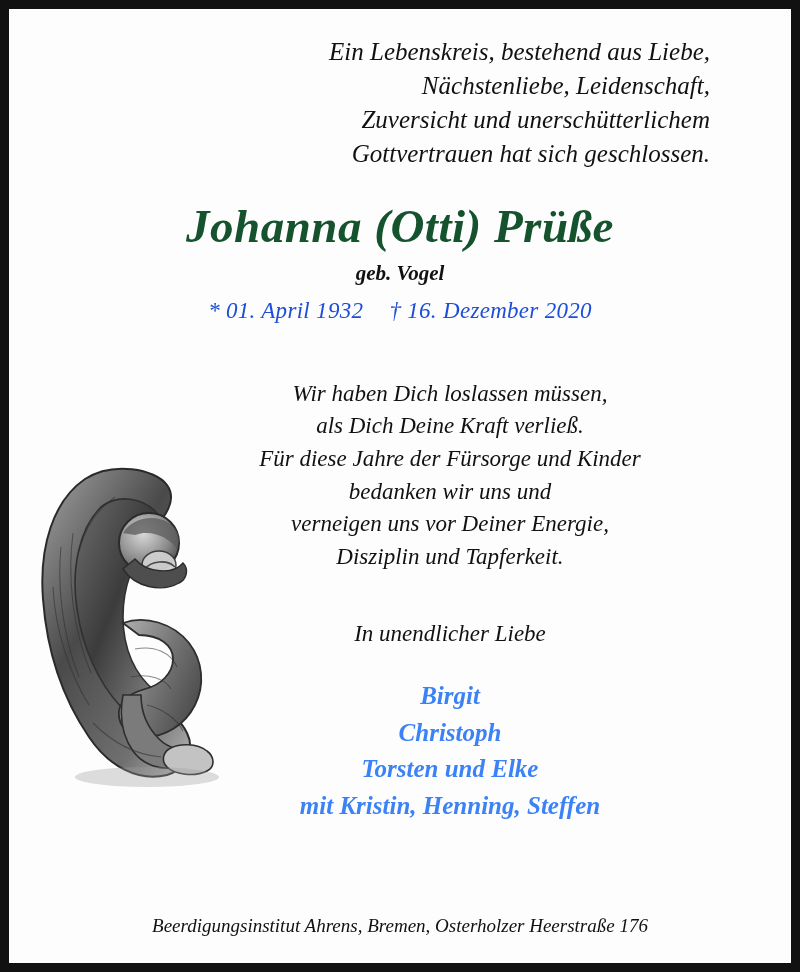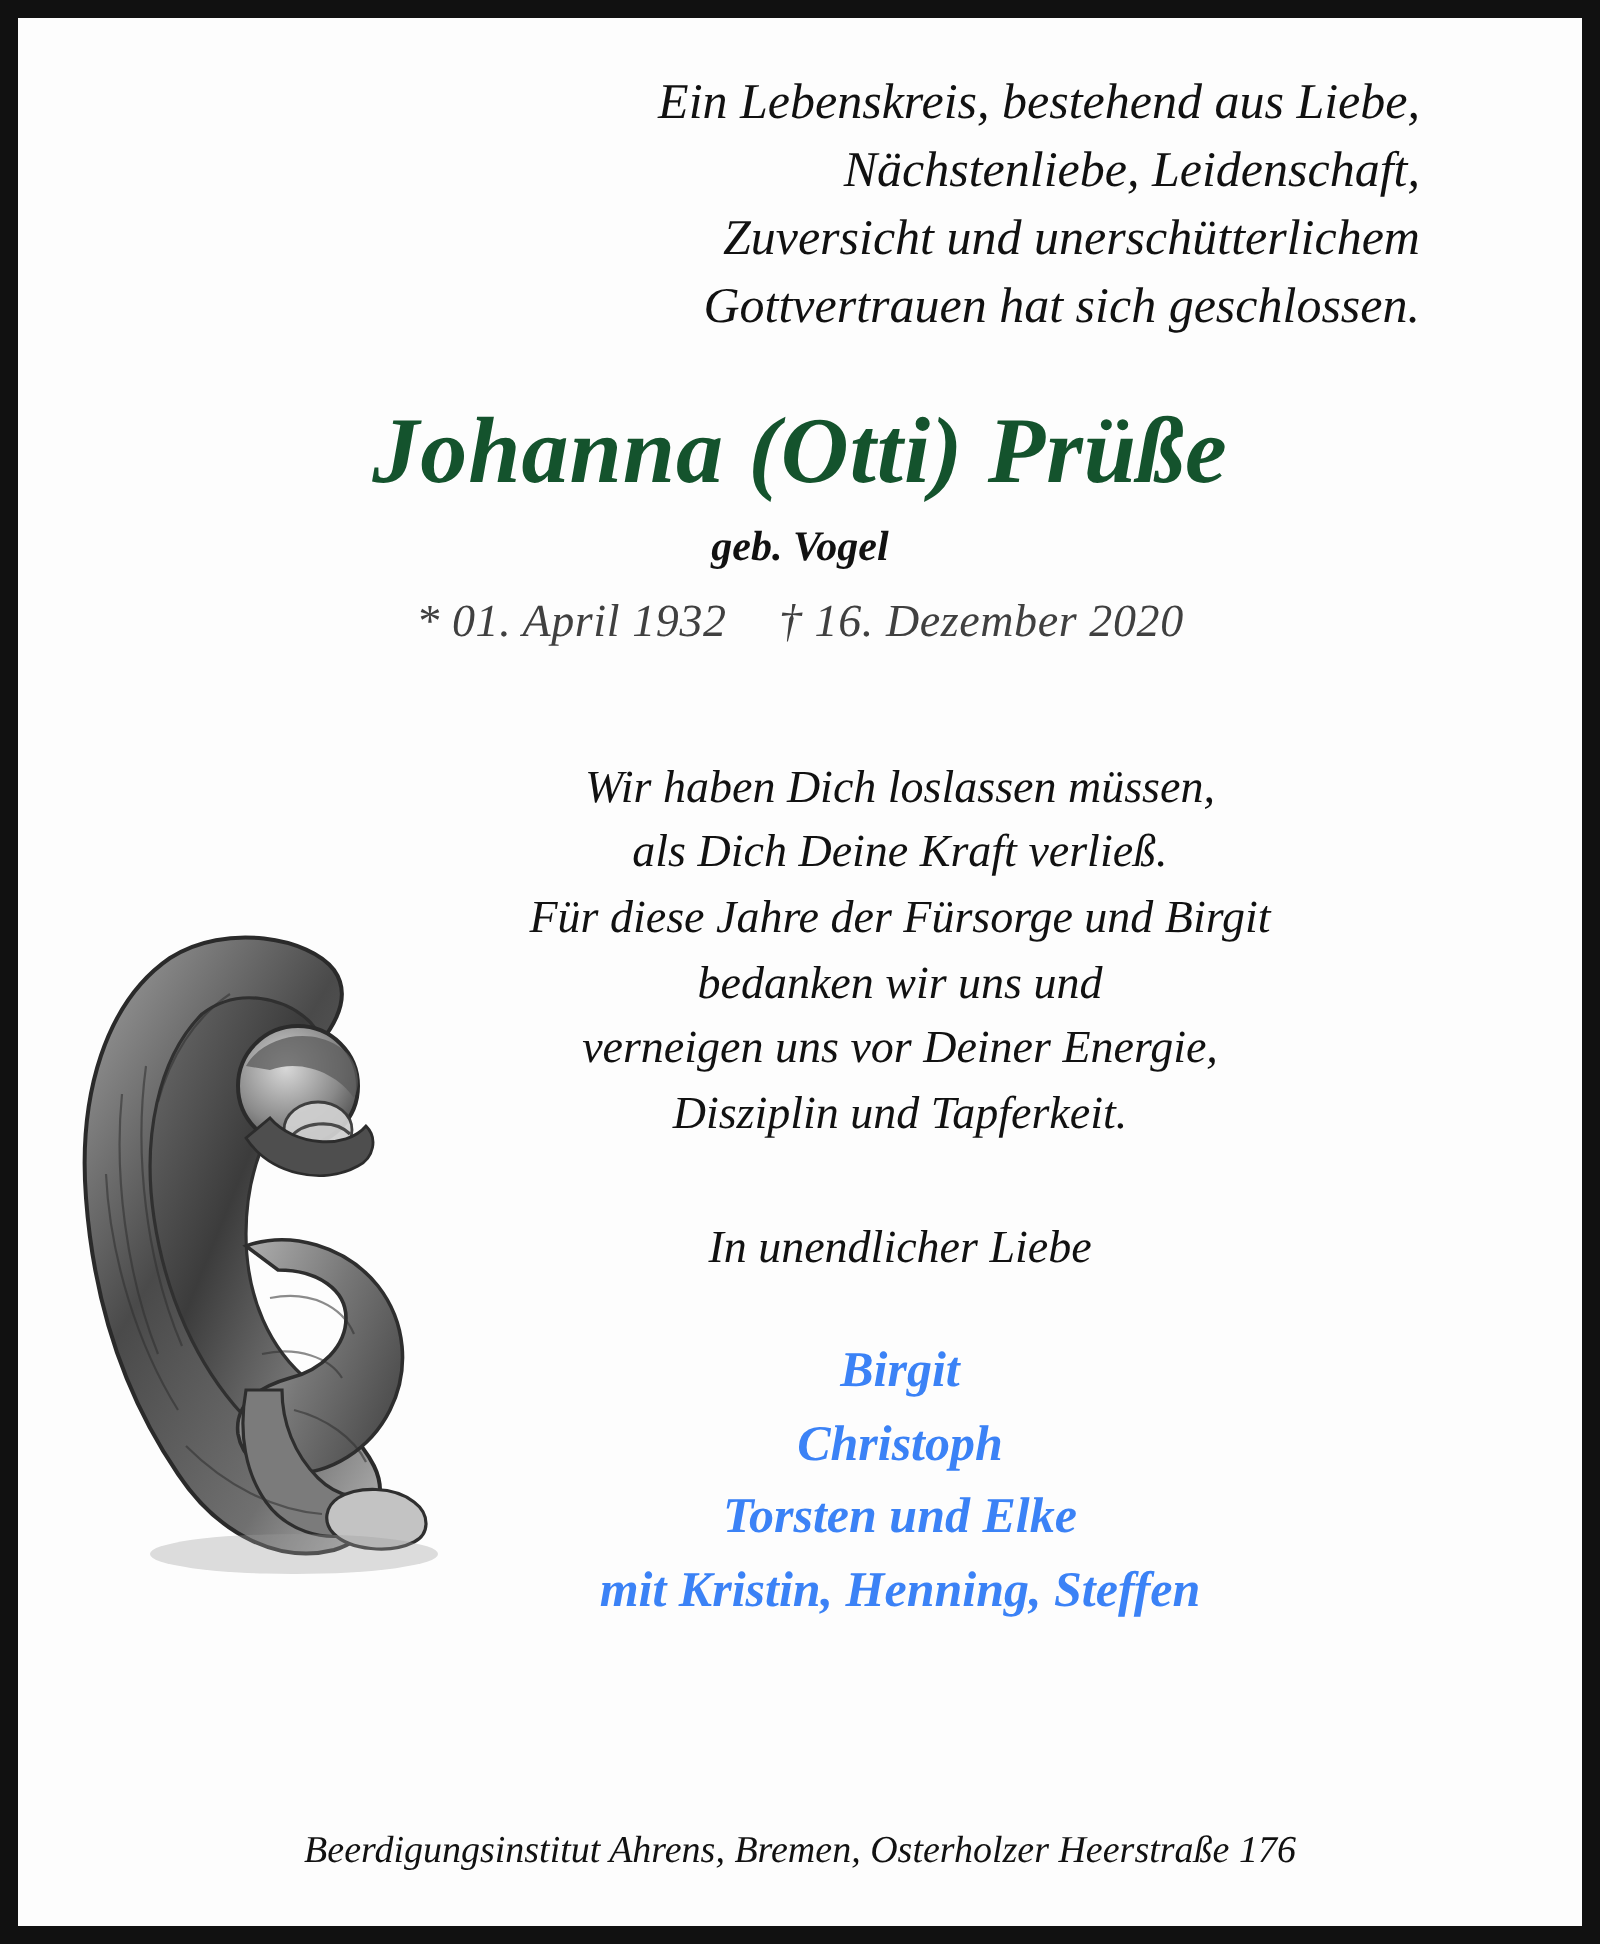--- a/index.html
+++ b/index.html
@@ -72,36 +72,36 @@
     font-style: italic;
     font-weight: bold;
     font-size: 21px;
     color: #111;
   }
 
   .dates {
     margin-top: 12px;
     font-style: italic;
     font-size: 23px;
-    color: #404040;
+    color: #1d4ed8;
     letter-spacing: 0.3px;
   }
   .dates .sep { display: inline-block; width: 14px; }
 
   .memorial-verse {
     margin-top: 54px;
     font-style: italic;
     font-size: 23px;
     line-height: 1.42;
     color: #111;
   }
   .memorial-verse div { white-space: nowrap; }
 
   .closing-line {
-    margin-top: 34px;
+    margin-top: 44px;
     font-style: italic;
     font-size: 23px;
     line-height: 1.42;
     color: #111;
   }
 
   .family-names {
     margin-top: 28px;
     font-style: italic;
     font-weight: bold;
@@ -213,21 +213,21 @@
 
       <div class="dates">
         <span>* 01. April 1932</span>
         <span class="sep"></span>
         <span>† 16. Dezember 2020</span>
       </div>
 
       <div class="memorial-verse right-shift">
         <div>Wir haben Dich loslassen müssen,</div>
         <div>als Dich Deine Kraft verließ.</div>
-        <div>Für diese Jahre der Fürsorge und Birgit</div>
+        <div>Für diese Jahre der Fürsorge und Kinder</div>
         <div>bedanken wir uns und</div>
         <div>verneigen uns vor Deiner Energie,</div>
         <div>Disziplin und Tapferkeit.</div>
       </div>
 
       <div class="closing-line right-shift">
         <div>In unendlicher Liebe</div>
       </div>
 
       <div class="family-names right-shift">

